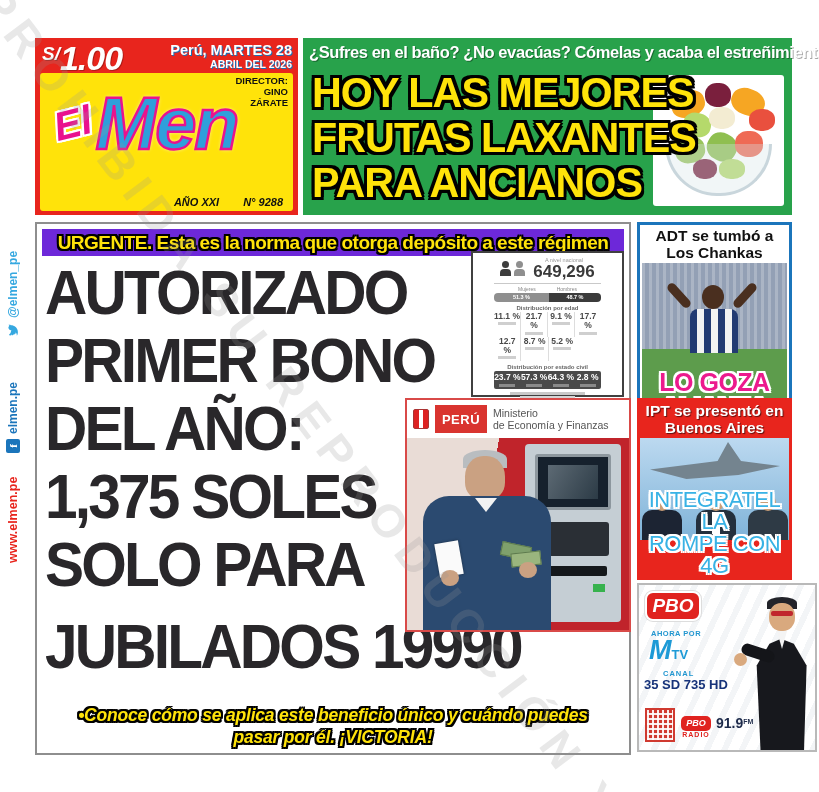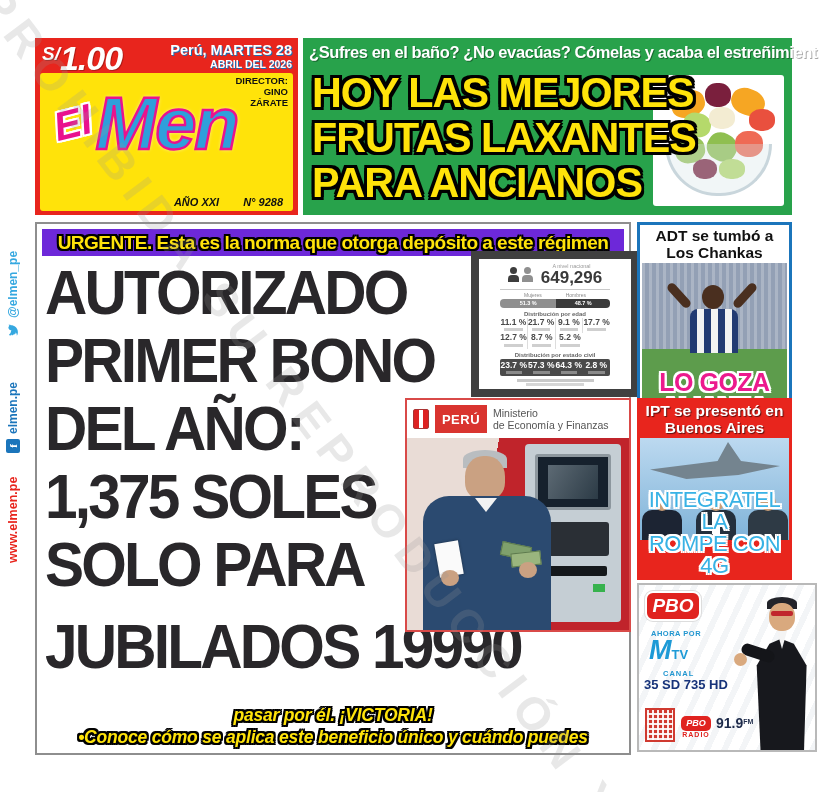--- a/index.html
+++ b/index.html
@@ -62,21 +62,21 @@
      font-size:19px;font-weight:bold;color:#ffe30a;line-height:27px;letter-spacing:-.5px;white-space:nowrap;
      text-shadow:-2px -2px 0 #000,2px -2px 0 #000,-2px 2px 0 #000,2px 2px 0 #000,0 -2px 0 #000,0 2px 0 #000,-2px 0 0 #000,2px 0 0 #000;}
   .headline{position:absolute;left:8px;top:34px;transform:scaleX(.93);transform-origin:left top;
             font-weight:bold;color:#29272a;font-size:63px;line-height:68px;letter-spacing:-3px;white-space:nowrap;}
   .headline .hl-last{margin-top:14px;}
   .deck{position:absolute;left:0;right:0;bottom:4px;text-align:center;font-weight:bold;font-style:italic;
      font-size:17.5px;line-height:1.3;color:#ffe30a;letter-spacing:-.2px;
      text-shadow:-2px -2px 0 #000,2px -2px 0 #000,-2px 2px 0 #000,2px 2px 0 #000,0 -2px 0 #000,0 2px 0 #000,-2px 0 0 #000,2px 0 0 #000;}
 
   
-  .info{position:absolute;left:434px;top:27px;width:168px;height:146px;border:8px solid #404040;background:#fff;
+  .info{position:absolute;left:434px;top:27px;width:153px;height:146px;border:2px solid #404040;background:#fff;
         padding:4px 21px;font-family:"Liberation Sans",sans-serif;}
   .info-head{display:flex;align-items:center;justify-content:center;gap:8px;}
   .persons{display:flex;gap:3px;align-items:flex-end;}
   .person{width:11px;height:15px;position:relative;}
   .person i{display:block;width:7px;height:7px;border-radius:50%;margin:0 auto;}
   .person b{display:block;width:11px;height:7px;border-radius:4px 4px 0 0;margin-top:1px;}
   .p1 i,.p1 b{background:#3d3d3d;}
   .p2 i,.p2 b{background:#8f8f8f;}
   .scope{font-size:5.5px;color:#999;text-align:center;}
   .total{font-size:17px;font-weight:bold;color:#3a3a3a;letter-spacing:0;line-height:1;}
@@ -385,22 +385,22 @@
         <div class="man-collar" data-name="retiree-collar"></div>
         <div class="receipt" data-name="atm-receipt"></div>
         <div class="fist f1" data-name="retiree-hand"></div>
         <div class="bill b1" data-name="cash-bill"></div>
         <div class="bill b2" data-name="cash-bill"></div>
         <div class="fist f2" data-name="retiree-hand"></div>
       </div>
     </div>
 
     <div class="deck" data-name="story-deck">
+      <div data-name="deck-line1">•Conoce cómo se aplica este beneficio único y cuándo puedes</div>
       <div data-name="deck-line2">pasar por él. ¡VICTORIA!</div>
-      <div data-name="deck-line1">•Conoce cómo se aplica este beneficio único y cuándo puedes</div>
     </div>
   </div>
 
   <div class="side1" data-name="sidebar-story-alianza">
     <div class="s1-kicker" data-name="story1-kicker">
       <div data-name="story1-kicker-line1">ADT se tumbó a</div>
       <div data-name="story1-kicker-line2">Los Chankas</div>
     </div>
     <div class="s1-photo" data-name="football-player-photo">
       <div class="pl-arm l" data-name="player-arm"></div>

